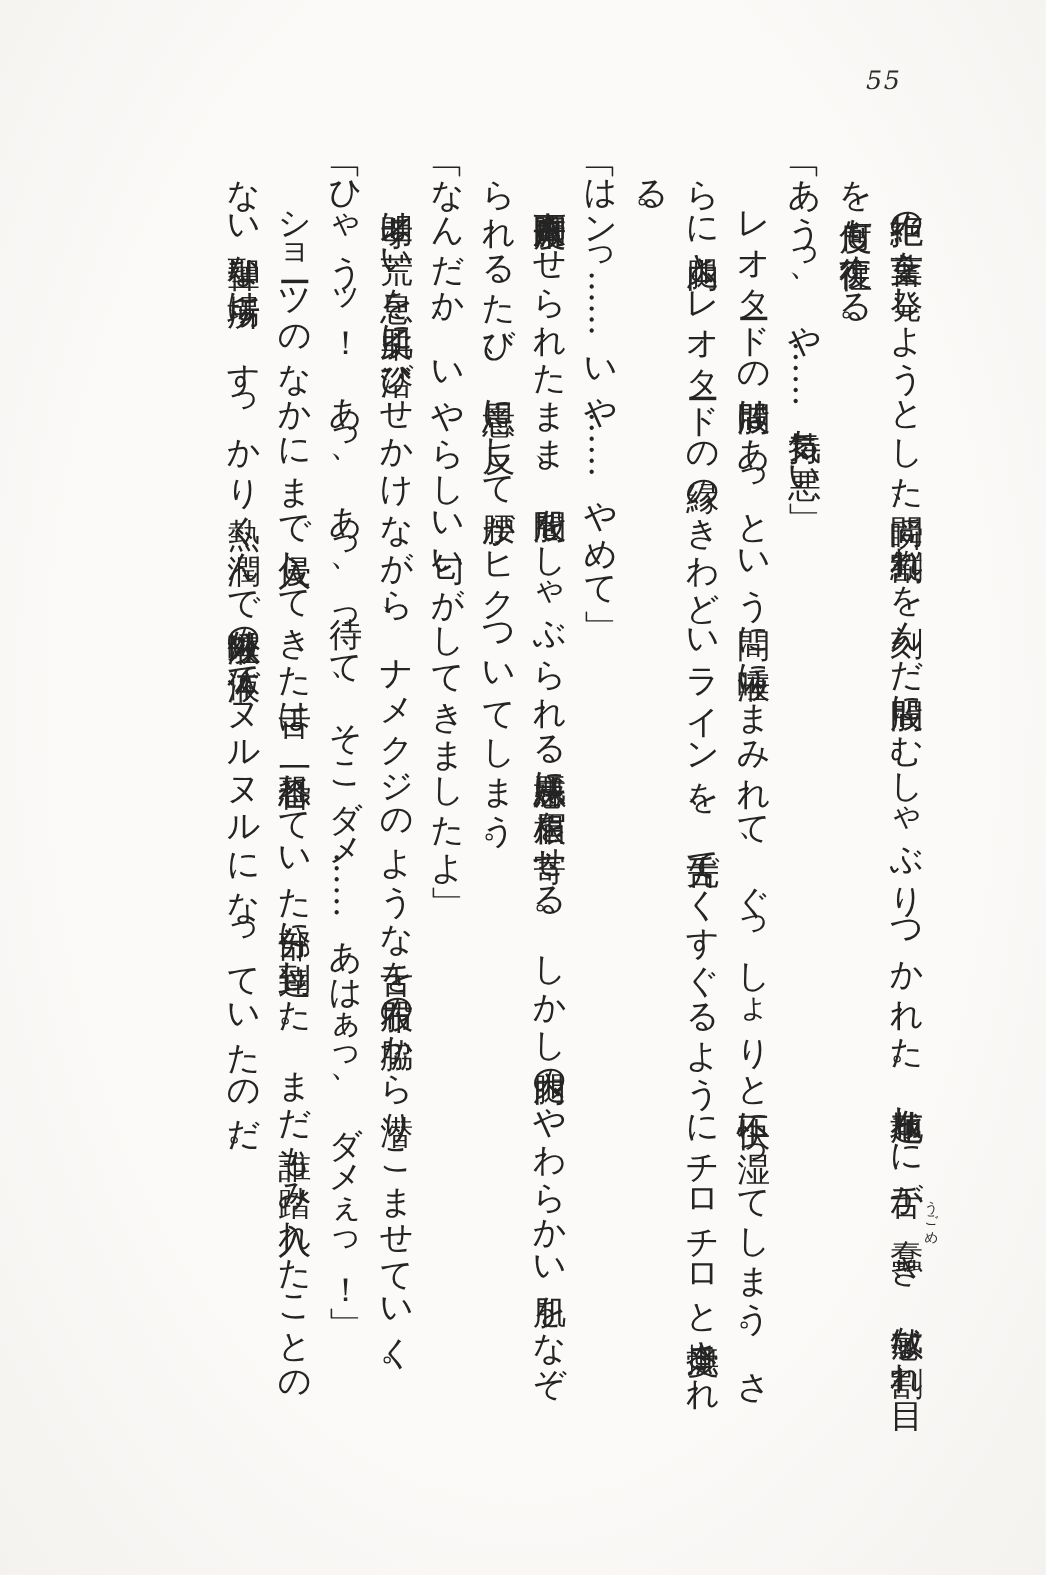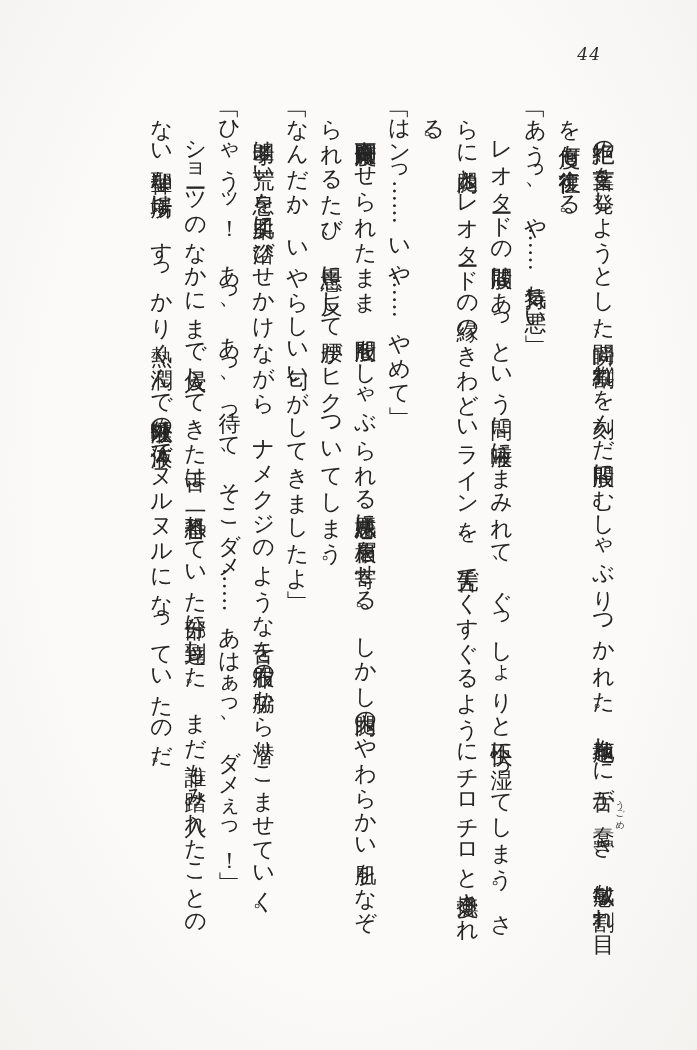--- a/index.html
+++ b/index.html
@@ -55,21 +55,21 @@
     font-size: 9px;
     letter-spacing: 0;
     color: #2e2e2e;
   }
 </style>
 </head>
 <body>
 
 <div class="page">
 
-  <div class="page-number">44</div>
+  <div class="page-number">55</div>
 
   <div class="text-block">
 
     <p class="para indent"><span>拒絶の言葉を発しようとした瞬間、縦割れを刻んだ股間にむしゃぶりつかれた。布地越しに舌が</span><ruby><span>蠢</span><rt>うごめ</rt></ruby><span>き、敏感な割れ目を何度も往復する。</span></p>
 
     <p class="para">「あうっ、や……気持ち悪い」</p>
 
     <p class="para indent">レオタードの股間はあっという間に唾液にまみれて、ぐっしょりと不快に湿ってしまう。さらに内腿とレオタードの縁のきわどいラインを、舌先でくすぐるようにチロチロと愛撫される。</p>
 
     <p class="para">「はンっ……いや……やめて」</p>

